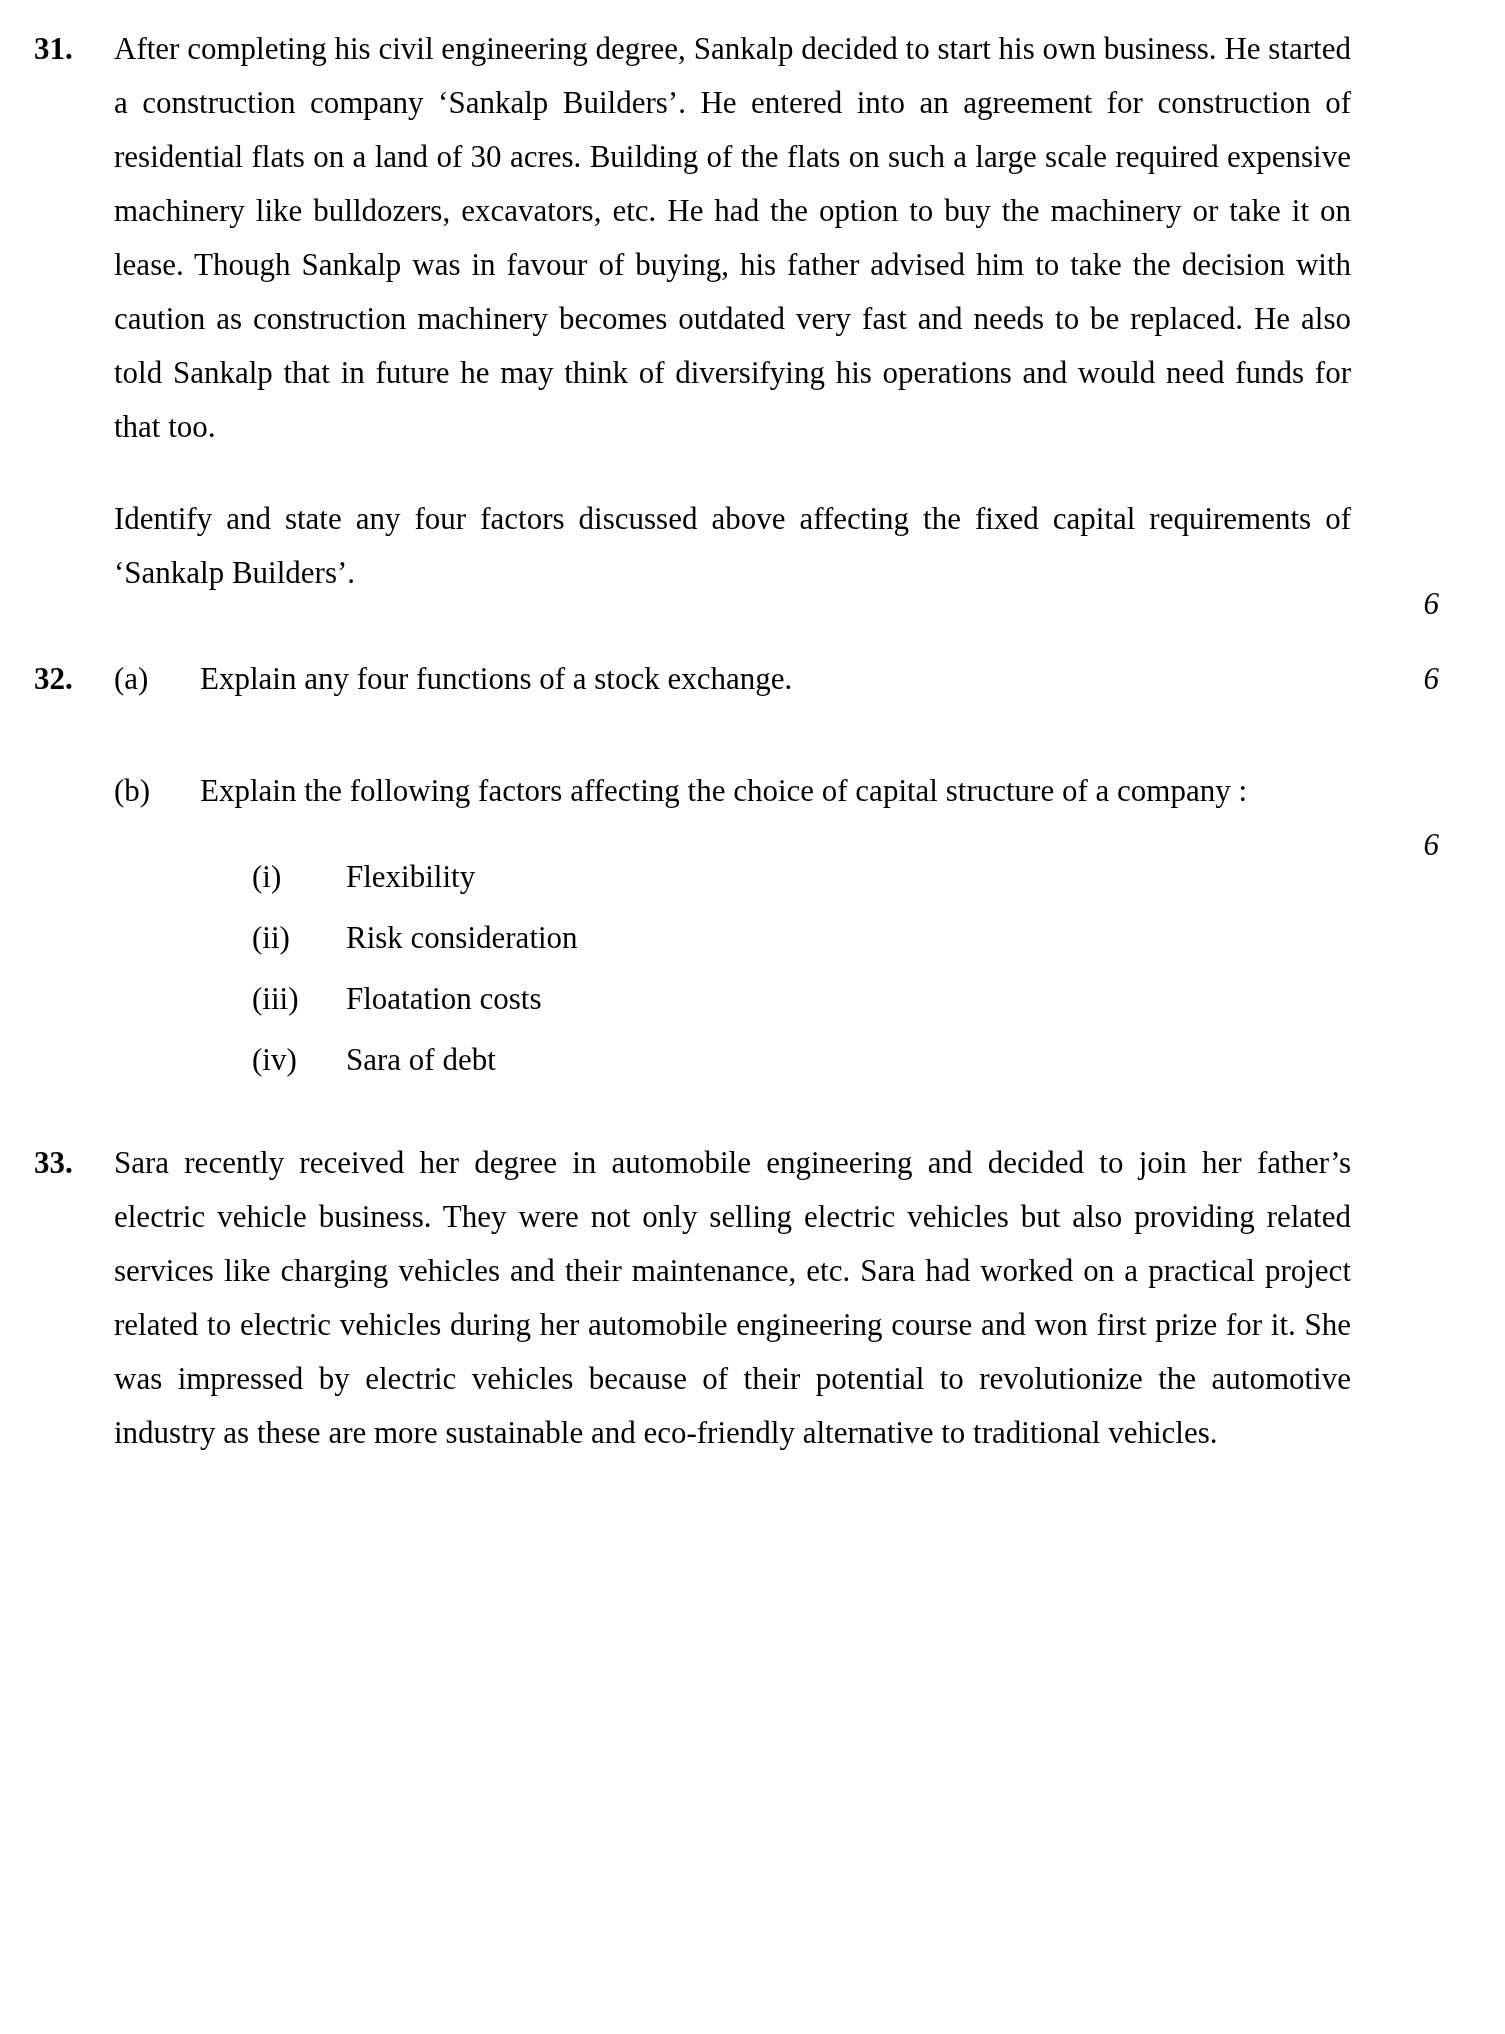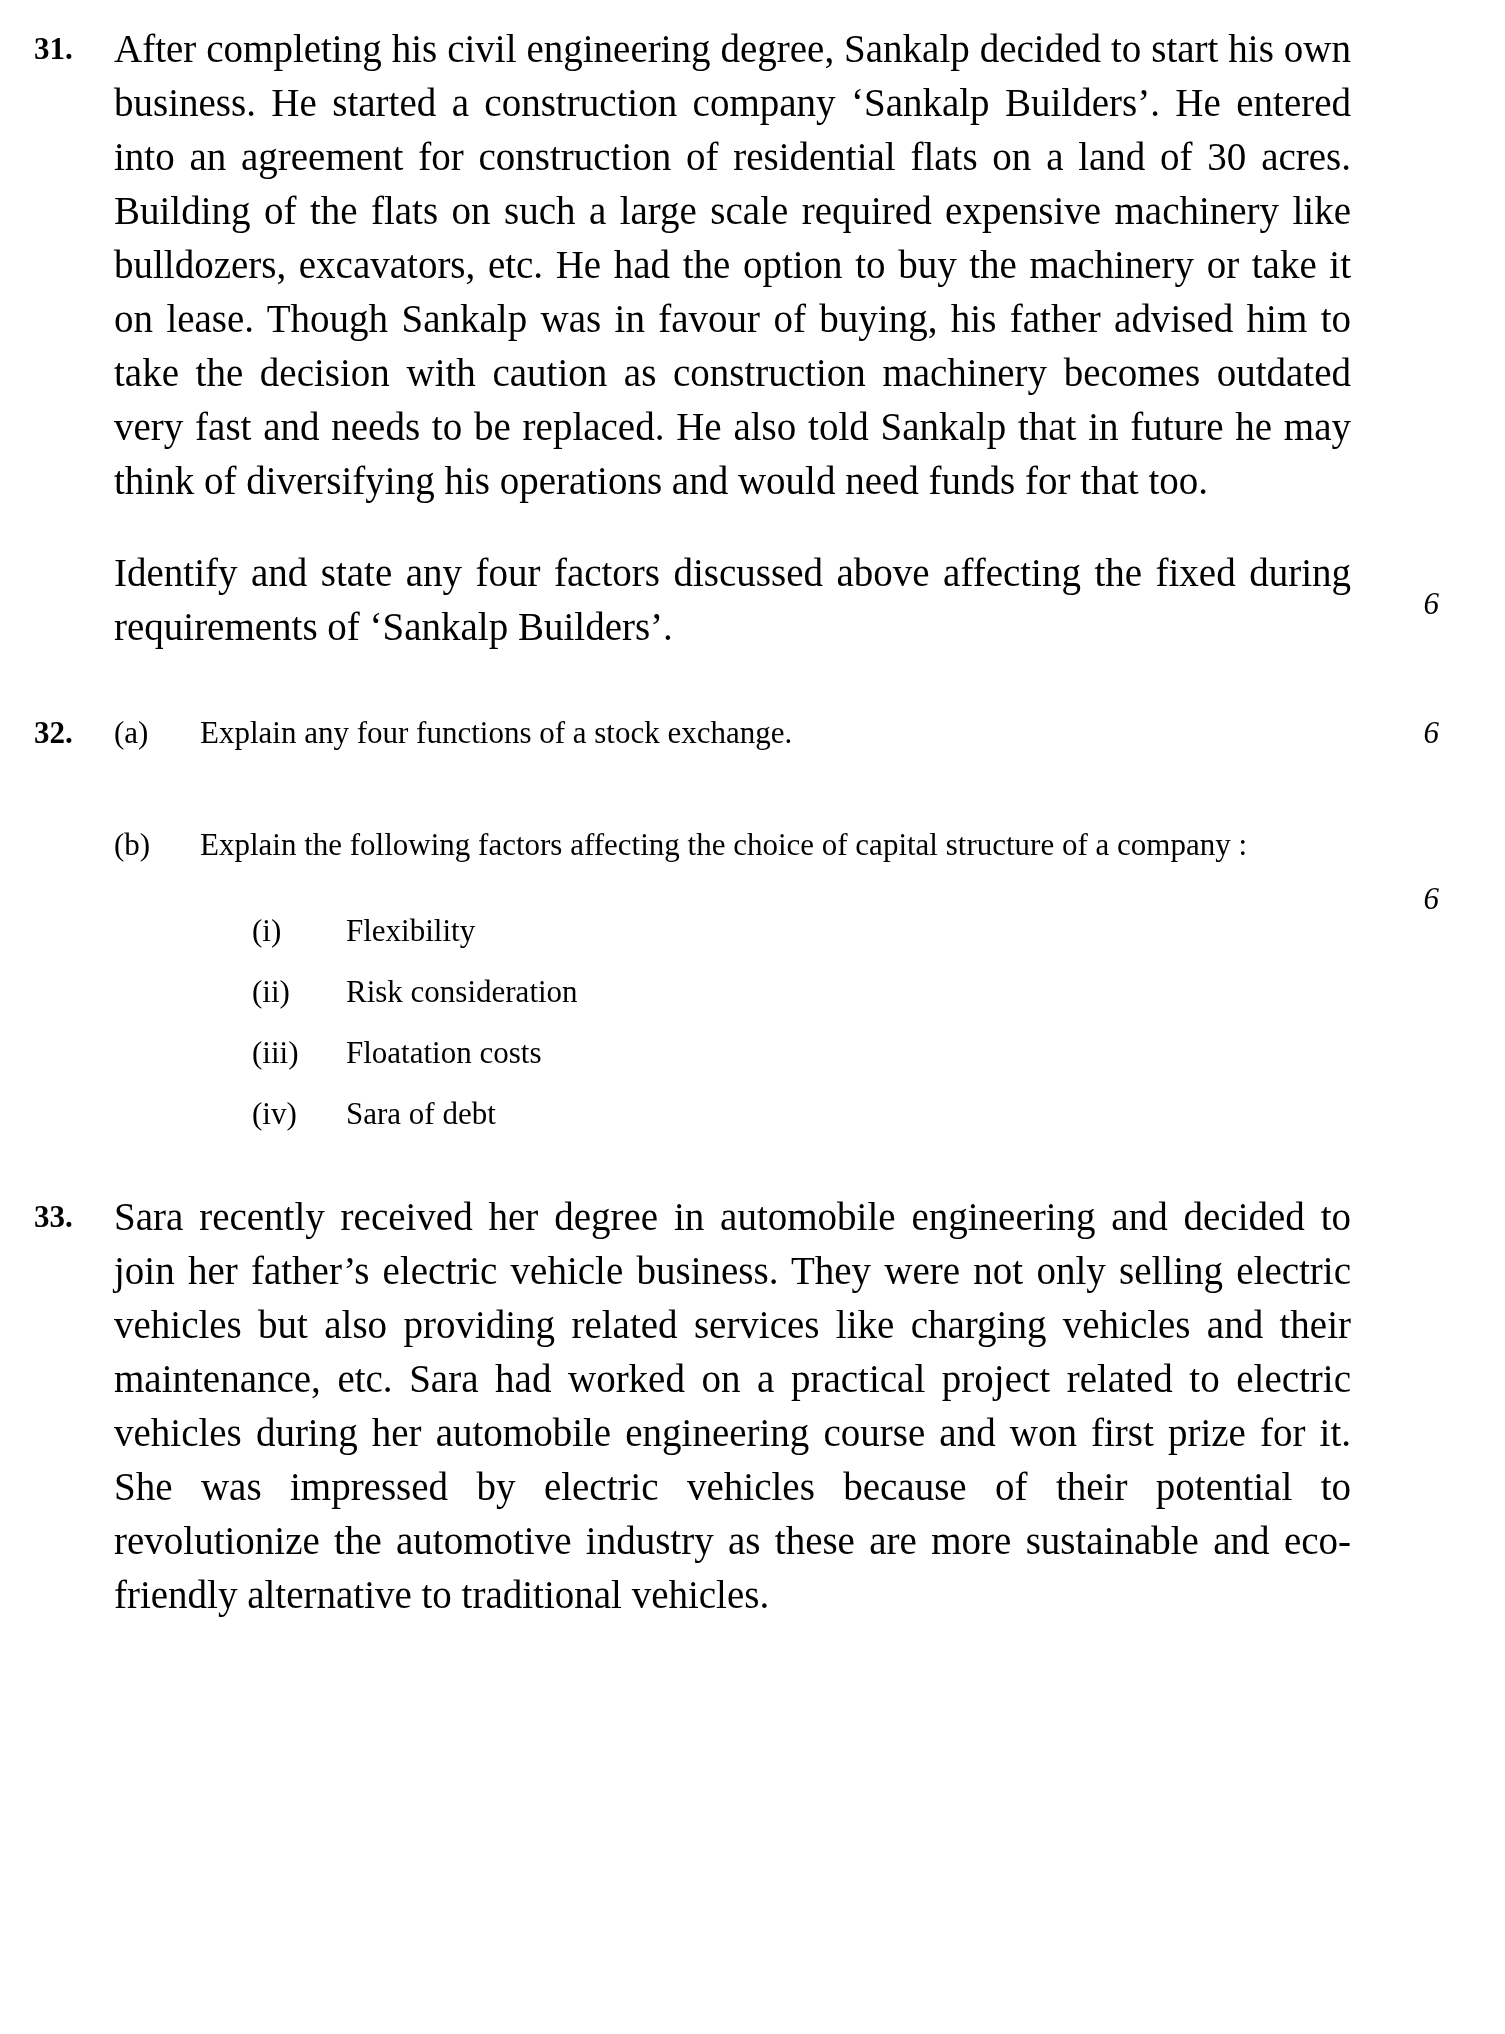--- a/index.html
+++ b/index.html
@@ -41,21 +41,21 @@
     font-weight: bold;
     font-size: 31px;
     line-height: 54px;
     text-align: left;
     letter-spacing: 0px;
   }
 
   .qbody {
     margin-left: 110px;
     margin-right: 130px;
-    font-size: 39px;
+    font-size: 31px;
     line-height: 54px;
     text-align: justify;
     text-justify: inter-word;
     hyphens: none;
   }
 
   
   .marks {
     position: absolute;
     right: 42px;
@@ -136,21 +136,21 @@
 <div class="page">
 
   <div class="top-pad"></div>
 
   <div class="question">
     <div class="qnum">31.</div>
 
     <div class="qbody">
       <div class="para">After completing his civil engineering degree, Sankalp decided to start his own business. He started a construction company ‘Sankalp Builders’. He entered into an agreement for construction of residential flats on a land of 30 acres. Building of the flats on such a large scale required expensive machinery like bulldozers, excavators, etc. He had the option to buy the machinery or take it on lease. Though Sankalp was in favour of buying, his father advised him to take the decision with caution as construction machinery becomes outdated very fast and needs to be replaced. He also told Sankalp that in future he may think of diversifying his operations and would need funds for that too.</div>
       <div class="sp-1"></div>
-      <div class="para last-left">Identify and state any four factors discussed above affecting the fixed during requirements of ‘Sankalp Builders’.</div>
+      <div class="para last-left">Identify and state any four factors discussed above affecting the fixed capital requirements of ‘Sankalp Builders’.</div>
     </div>
 
     <div class="marks" style="top: 555px;">6</div>
   </div>
 
   <div class="sp-2"></div>
 
   <div class="question">
     <div class="qnum">32.</div>
 

